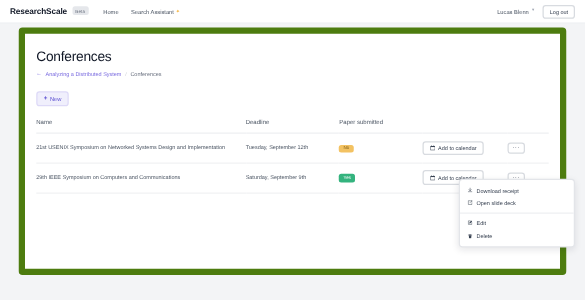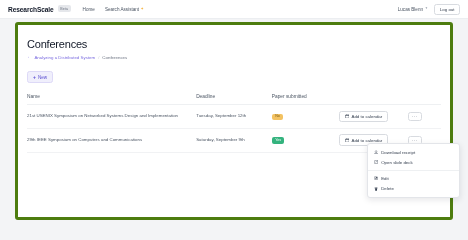--- a/index.html
+++ b/index.html
@@ -91,21 +91,21 @@
     white-space: nowrap;
   }
 
   
   .page-wrap {
     padding: 0;
   }
   .card {
     margin: 3px 15px 0 15px;
     background: #ffffff;
-    border: 3px solid #4d7c0f;
+    border: 5px solid #4d7c0f;
     border-radius: 3px;
     min-height: 198px;
     padding: 13px 9px 0 9px;
   }
   .page-title {
     font-size: 11px;
     font-weight: normal;
     color: #111827;
     letter-spacing: -0.2px;
     margin-bottom: 5px;

